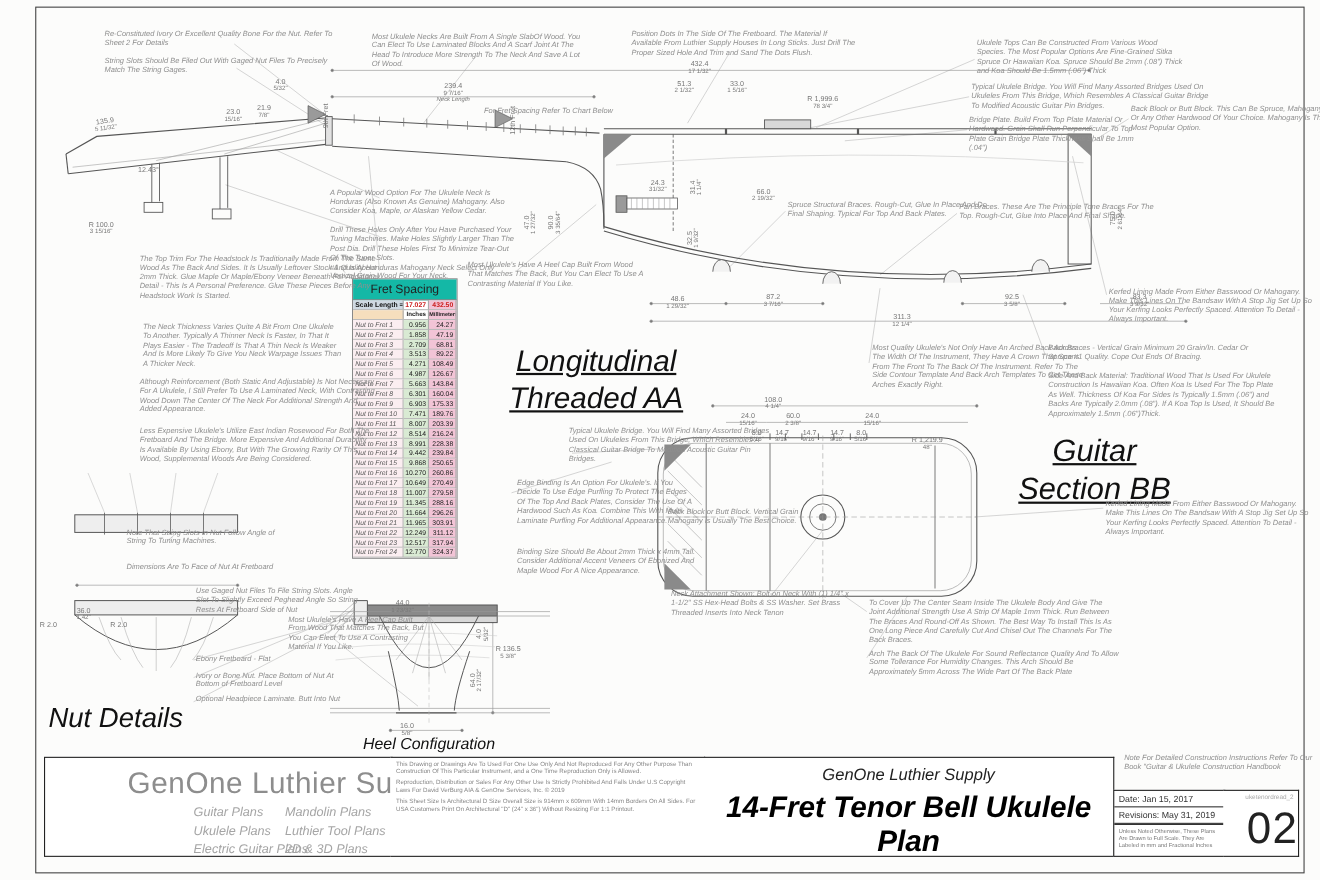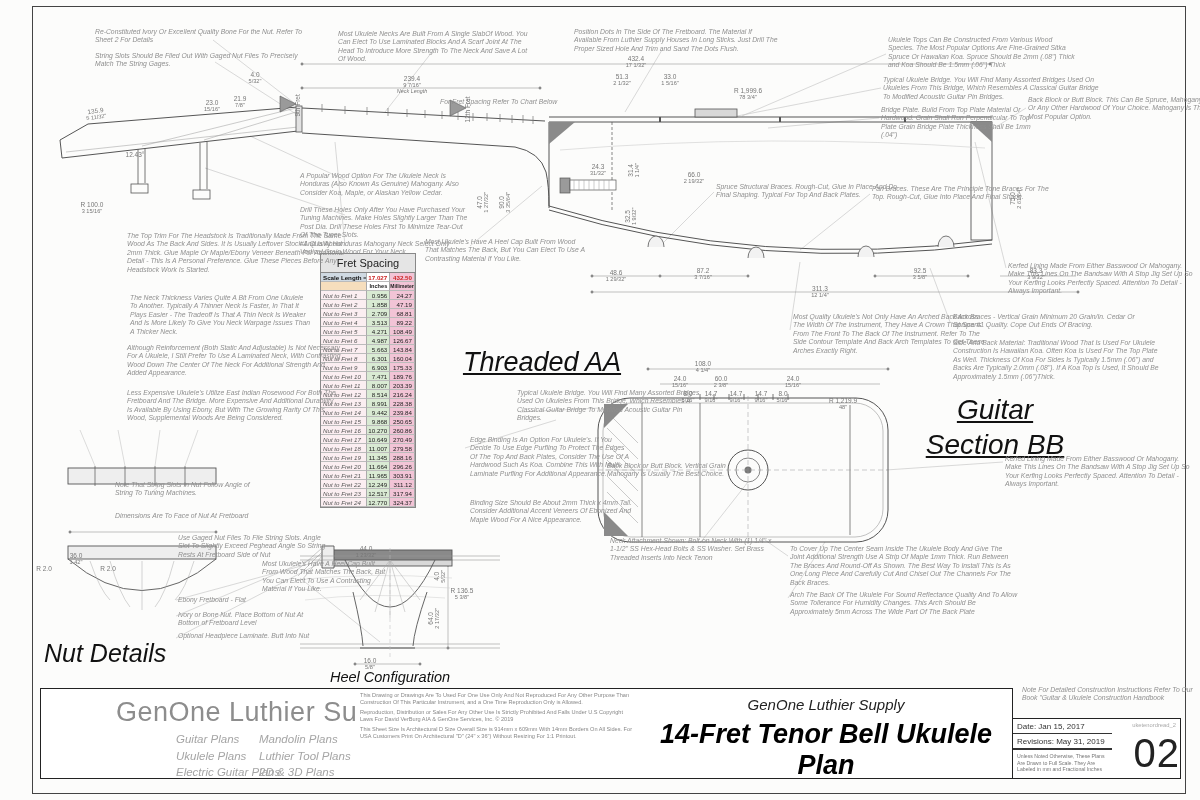--- a/index.html
+++ b/index.html
@@ -12,21 +12,21 @@
   .dim .sub{font-size:5.6px;}
   .dim .sub2{font-size:5.4px;font-style:italic;}
   .sec-title{position:absolute;font-style:italic;color:#111;text-align:center;line-height:1.25;}
   .sec-title.u span{text-decoration:underline;}
   .lon{font-size:27px;}
   .lat{font-size:28px;}
   .nutd{font-size:25px;text-align:left;}
   .heelt{font-size:14.5px;}
   
   .frettab{position:absolute;left:320px;top:253px;width:94px;border:1px solid #888;background:#fff;}
-  .ft-title{background:#e5e5e5;border-bottom:1px solid #888;text-align:center;font-size:11px;padding:3px 0;color:#222;}
+  .ft-title{background:#14b8a6;border-bottom:1px solid #888;text-align:center;font-size:11px;padding:3px 0;color:#222;}
   .ft-row{display:flex;height:9px;line-height:9px;font-size:6.2px;}
   .ft-row>div{border-right:1px solid #aaa;border-bottom:1px solid #bbb;overflow:hidden;white-space:nowrap;}
   .ft-c1{width:46px;padding-left:2px;font-style:italic;color:#555;}
   .ft-c2{width:21px;text-align:right;padding-right:2px;}
   .ft-c3{width:23px;text-align:right;padding-right:2px;}
   .ft-scale .ft-c1{background:#cfd9e2;font-style:normal;font-weight:bold;color:#111;}
   .ft-scale .ft-c2,.ft-scale .ft-c3{color:#c22;font-weight:bold;}
   .ft-scale .ft-c3{background:#f2c4d6;}
   .ft-head .ft-c1{background:#f6debd;}
   .ft-head .ft-c3{background:#f2c4d6;}
@@ -203,21 +203,21 @@
       <path d="M390,548 V660" stroke-dasharray="4 3" stroke="#bbb" stroke-width="0.5"></path>
     </g>
 
     <g fill="#9a9a9a" stroke="#555" stroke-width="0.6">
       <polygon points="280,96 280,112 296,104"></polygon>
       <polygon points="450,100 450,116 466,108"></polygon>
     </g>
   </svg>
 
   <div class="sec-title u lon" style="left:452px;top:312px;width:180px;">
-    <br><span>Threaded AA</span>
+    <span>Longitudinal</span><br><span>Threaded AA</span>
   </div>
   <div class="sec-title u lat" style="left:905px;top:392px;width:180px;">
     <span>Guitar</span><br><span>Section BB</span>
   </div>
   <div class="sec-title nutd" style="left:44px;top:638px;width:220px;">Nut Details</div>
   <div class="sec-title heelt" style="left:300px;top:668px;width:180px;">
     <span>Heel Configuration</span><br><span>At Body Intersection</span>
   </div>
 
   <div class="frettab">

